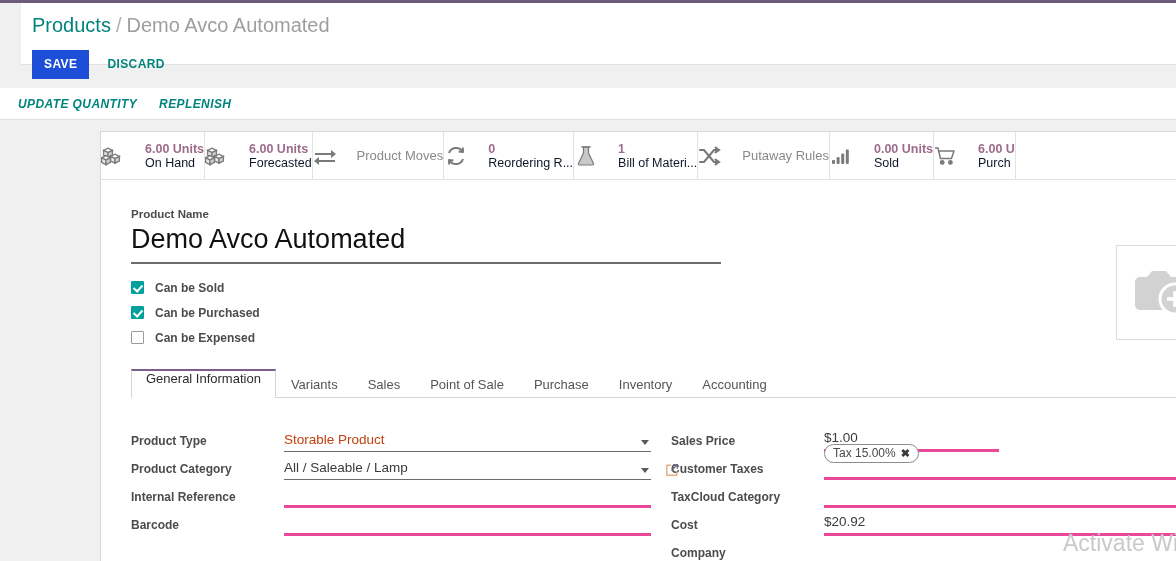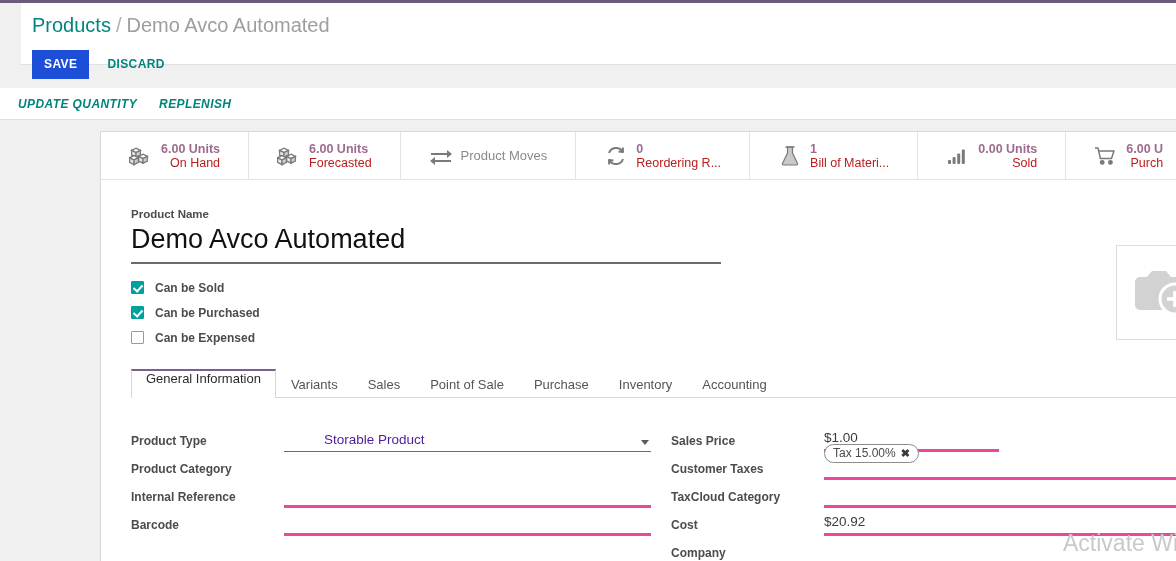--- a/index.html
+++ b/index.html
@@ -51,29 +51,29 @@
   .sheet-bg { position:absolute; top:120px; left:0; width:1176px; height:441px; background:#f0f0f0; }
   .sheet {
     position:absolute; top:131px; left:100px; width:1110px; min-height:430px;
     background:#ffffff; border:1px solid #d8d8d8; border-right:none;
     padding:0;
   }
 
   
   .stat-bar { display:flex; height:48px; border-bottom:1px solid #e3e3e3; overflow:hidden; }
   .stat-btn {
-    display:flex; align-items:center; gap:8px;
-    padding:0 28px; border-right:1px solid #e3e3e3;
+    display:flex; align-items:center; gap:20px;
+    padding:0 0; border-right:1px solid #e3e3e3;
     cursor:pointer; flex:0 0 auto; height:48px; white-space:nowrap;
   }
   .stat-ico { width:24px; height:24px; flex:0 0 24px; color:#7a7a7a; display:flex; align-items:center; justify-content:center; }
   .stat-ico svg { display:block; }
   .stat-txt { display:flex; flex-direction:column; justify-content:center; line-height:14px; }
   .stat-val { color:#9d6b8d; font-size:12.5px; font-weight:bold; }
-  .stat-lbl { color:#b91c1c; font-size:12.5px;text-align:right; }
+  .stat-lbl { color:#0f172a; font-size:12.5px; }
   .stat-single { color:#8a8a8a; font-size:13px; }
 
   
   .sheet-body { position:relative; padding:28px 0 0 30px; }
 
   .img-ph {
     position:absolute; top:65px; left:1015px;
     width:92px; height:95px; border:1px solid #dcdcdc; background:#fff;
     display:flex; align-items:center; justify-content:center;
   }
@@ -120,21 +120,21 @@
   .col.right { margin-left:20px; }
   .frow { display:flex; align-items:flex-end; height:28px; }
   .flbl { width:153px; flex:0 0 153px; font-size:12px; font-weight:bold; color:#4c4c4c; padding-bottom:4px; }
   .fval {
     flex:1; position:relative; display:flex; align-items:flex-end;
     border-bottom:3px solid #ec4899; padding-bottom:3px; min-height:22px;
   }
   .fval.strong { border-bottom:1px solid #6b6b6b; }
   .fval.short { max-width:175px; }
   .ftext { font-size:13.5px; color:#3a3a3a; line-height:17px; }
-  .ftext.muted { color:#4c1d95;margin-left:40px; }
+  .ftext.muted { color:#c2410c; }
   .caret {
     position:absolute; right:2px; bottom:6px;
     width:0; height:0; border-left:4px solid transparent; border-right:4px solid transparent;
     border-top:5px solid #5a5a5a; cursor:pointer;
   }
   .ext-ico { position:absolute; right:-28px; bottom:2px; cursor:pointer; }
   .ext-ico svg { display:block; }
 
   .tag {
     display:inline-flex; align-items:center; gap:5px;
@@ -251,20 +251,33 @@
             <path d="M7.5 2 V8 L2.5 18.5 A1 1 0 0 0 3.4 20 H16.6 A1 1 0 0 0 17.5 18.5 L12.5 8 V2 Z" fill="#c9c9c9"></path>
             <path d="M6 2 H14" stroke-linecap="round" stroke-width="1.6"></path>
           </svg>
         </span>
         <span class="stat-txt">
           <span class="stat-val">1</span>
           <span class="stat-lbl">Bill of Materi...</span>
         </span>
       </div>
 
+      <div class="stat-btn">
+        <span class="stat-ico">
+          <svg width="24" height="20" viewBox="0 0 24 20" fill="none" stroke="#7a7a7a" stroke-width="2.1" stroke-linecap="round">
+            <path d="M2 4 H6 L16 16 H20"></path>
+            <path d="M2 16 H6 L16 4 H20"></path>
+            <path d="M17.5 1.5 L21 4 L17.5 6.5" fill="#7a7a7a"></path>
+            <path d="M17.5 13.5 L21 16 L17.5 18.5" fill="#7a7a7a"></path>
+          </svg>
+        </span>
+        <span class="stat-txt">
+          <span class="stat-single">Putaway Rules</span>
+        </span>
+      </div>
 
       <div class="stat-btn">
         <span class="stat-ico">
           <svg width="22" height="18" viewBox="0 0 22 18" fill="#7a7a7a">
             <rect x="1" y="13" width="3" height="4" rx="1"></rect>
             <rect x="5.6" y="10" width="3" height="7" rx="1"></rect>
             <rect x="10.2" y="6.5" width="3" height="10.5" rx="1"></rect>
             <rect x="14.8" y="2.5" width="3" height="14.5" rx="1"></rect>
           </svg>
         </span>
@@ -340,20 +353,31 @@
           <div class="frow">
             <div class="flbl">Product Type</div>
             <div class="fval strong">
               <span class="ftext muted">Storable Product</span>
               <span class="caret"></span>
             </div>
           </div>
 
           <div class="frow">
             <div class="flbl">Product Category</div>
+            <div class="fval strong">
+              <span class="ftext">All / Saleable / Lamp</span>
+              <span class="caret"></span>
+              <span class="ext-ico">
+                <svg width="14" height="14" viewBox="0 0 14 14" fill="none" stroke="#8aa4c8" stroke-width="1.4">
+                  <path d="M6.2 2.2 H1.8 V12.2 H11.8 V7.8" stroke="#e0b080"></path>
+                  <path d="M8.2 1.6 H12.4 V5.8" stroke="#6b6b8c"></path>
+                  <path d="M12.2 1.8 L6.6 7.4" stroke="#6b6b8c"></path>
+                </svg>
+              </span>
+            </div>
           </div>
 
           <div class="frow">
             <div class="flbl">Internal Reference</div>
             <div class="fval">
               <span class="ftext"></span>
             </div>
           </div>
 
           <div class="frow">

